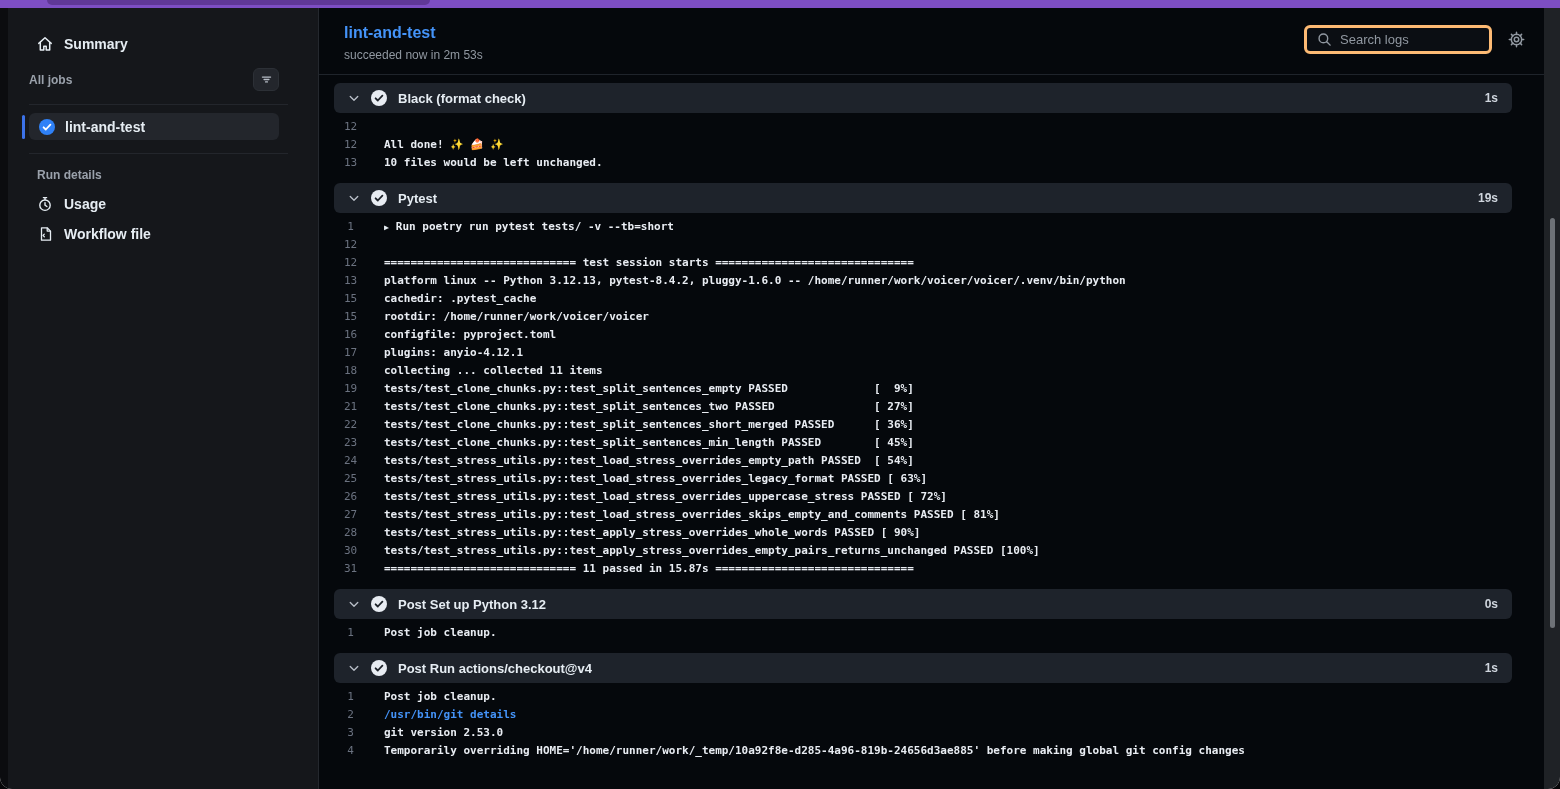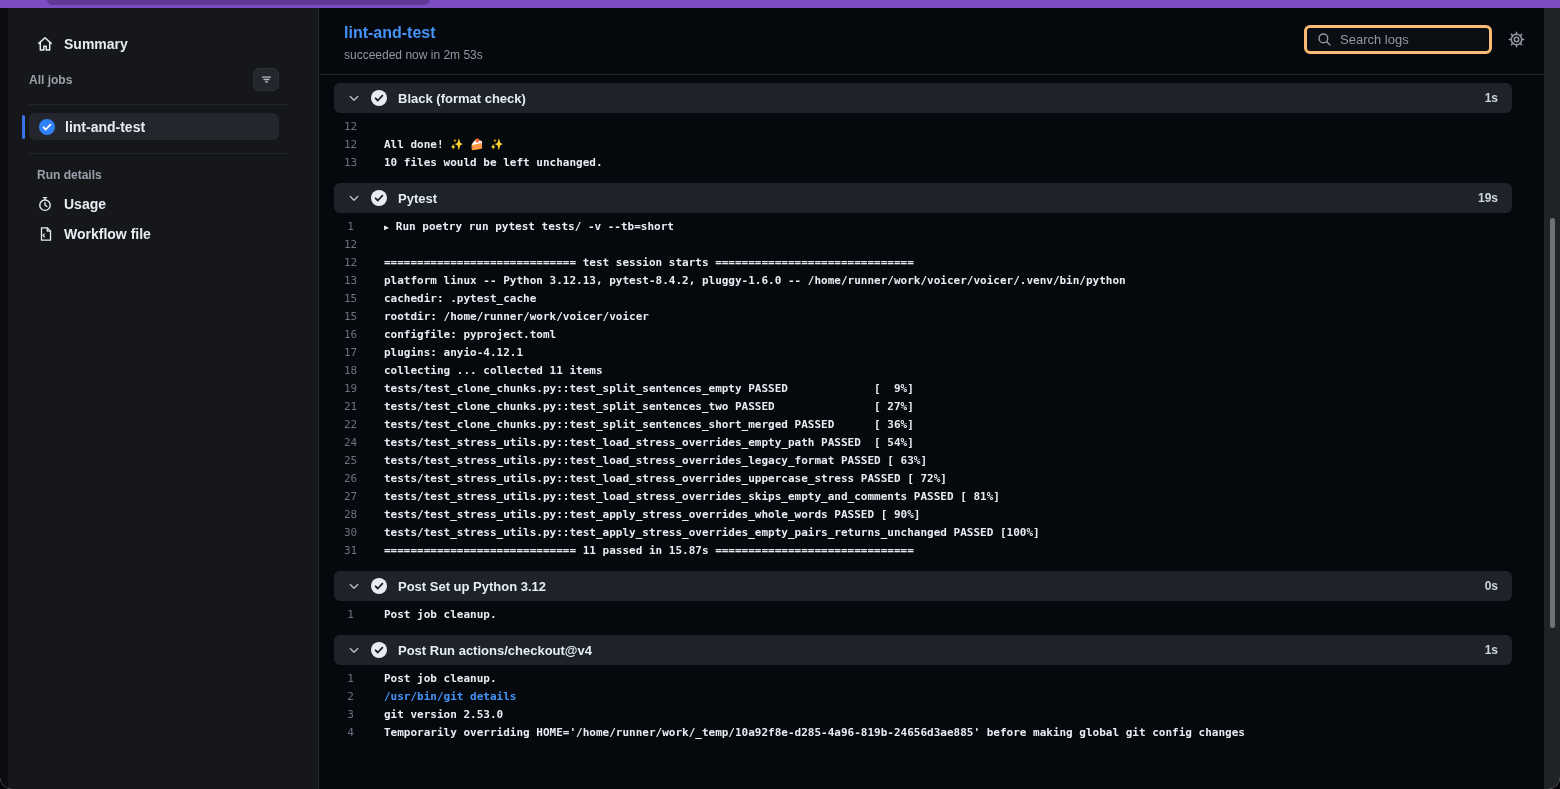--- a/index.html
+++ b/index.html
@@ -262,20 +262,24 @@
             </div>
             <div class="log-line">
               <span class="ln">21</span>
               <span class="lc">tests/test_clone_chunks.py::test_split_sentences_two PASSED               [ 27%]</span>
             </div>
             <div class="log-line">
               <span class="ln">22</span>
               <span class="lc">tests/test_clone_chunks.py::test_split_sentences_short_merged PASSED      [ 36%]</span>
             </div>
             <div class="log-line">
+              <span class="ln">23</span>
+              <span class="lc">tests/test_clone_chunks.py::test_split_sentences_min_length PASSED        [ 45%]</span>
+            </div>
+            <div class="log-line">
               <span class="ln">24</span>
               <span class="lc">tests/test_stress_utils.py::test_load_stress_overrides_empty_path PASSED  [ 54%]</span>
             </div>
             <div class="log-line">
               <span class="ln">25</span>
               <span class="lc">tests/test_stress_utils.py::test_load_stress_overrides_legacy_format PASSED [ 63%]</span>
             </div>
             <div class="log-line">
               <span class="ln">26</span>
               <span class="lc">tests/test_stress_utils.py::test_load_stress_overrides_uppercase_stress PASSED [ 72%]</span>

